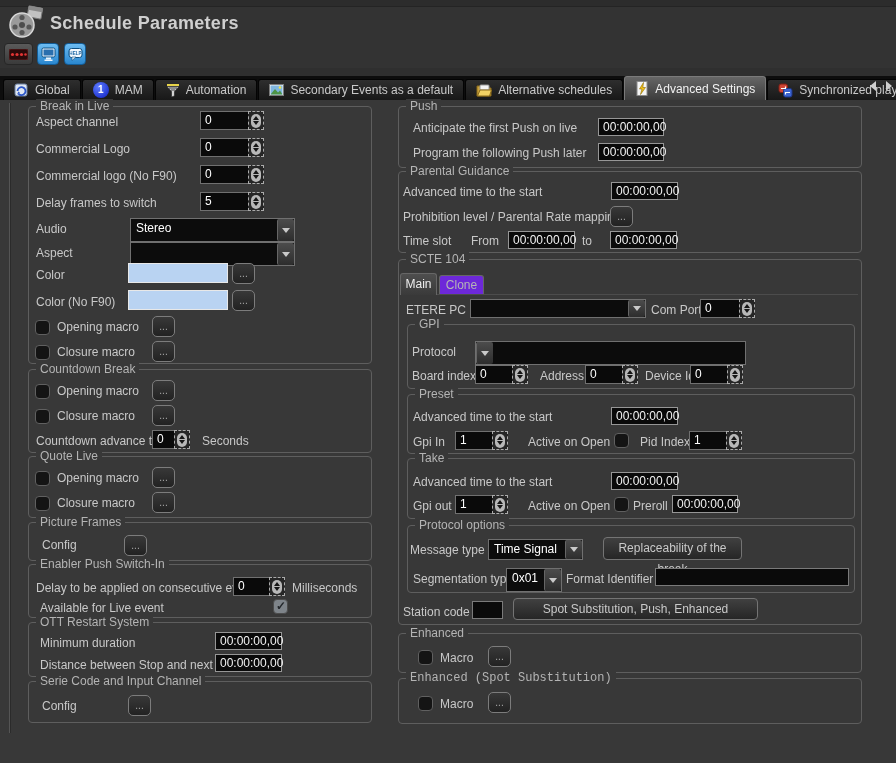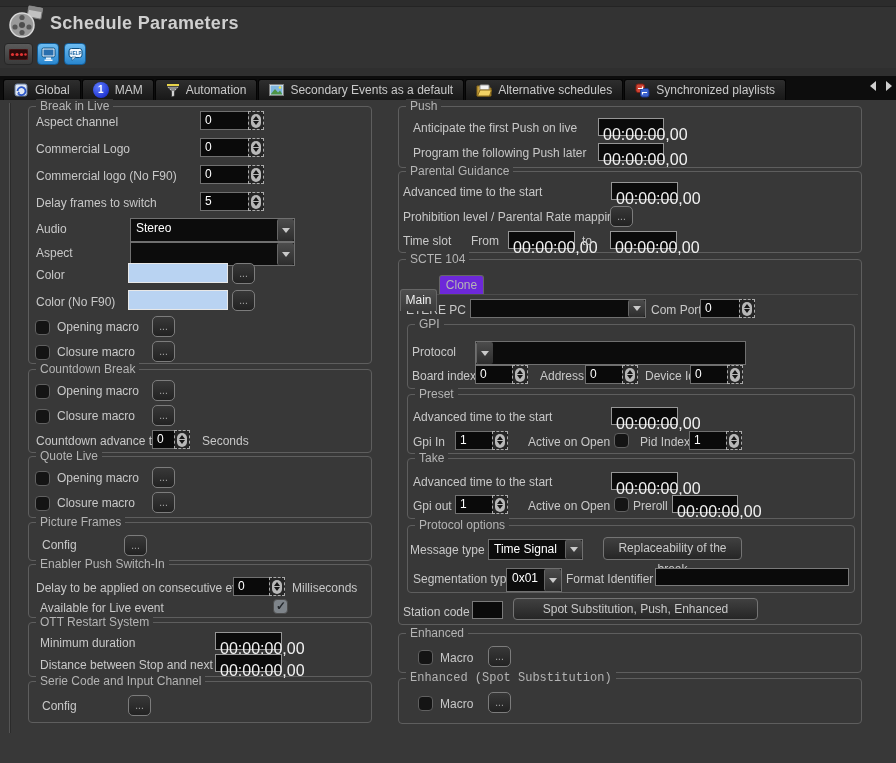--- a/index.html
+++ b/index.html
@@ -28,21 +28,21 @@
            color:#fff; font-size:10px; font-weight:bold; text-align:center; line-height:16px;}
   .tabarrows { position:absolute; right:4px; top:81px; display:flex; gap:10px;}
   .arr { width:0; height:0; border-top:5px solid transparent; border-bottom:5px solid transparent; cursor:default;}
   .arr.l { border-right:6px solid #cfcfcf;} .arr.r { border-left:6px solid #cfcfcf;}
   
   .vline { position:absolute; left:9px; top:103px; width:1px; height:630px; background:#555; box-shadow:1px 0 0 #2b2b2b;}
   .group { position:absolute; border:1px solid #5e5e5e; border-radius:4px;}
   .gtitle { position:absolute; font-size:12px; color:#b4b4b4; background:#383838; padding:0 4px; white-space:nowrap; z-index:2;}
   .lbl { position:absolute; font-size:12px; color:#c8c8c8; white-space:nowrap; z-index:1;}
   .tinput { position:absolute; background:#0a0a0a; border:1px solid #969696; color:#f2f2f2;
-            font-size:16px; height:18px; line-height:16px; padding:8px 4px; z-index:1;}
+            font-size:12px; height:18px; line-height:16px; padding:0 4px; z-index:1;}
   .spin { position:absolute; display:flex; height:19px; z-index:1;}
   .spin .v { background:#0a0a0a; border:1px solid #707070; border-right:none; color:#fff; font-size:12px;
              line-height:17px; padding:0 4px; flex:1;}
   .spin .b { width:16px; background:#262626; border:1px dashed #ababab; display:flex; align-items:center; justify-content:center;}
   .pill { width:10px; height:14px; background:#b8b8b8; border-radius:5px; display:flex; flex-direction:column;
           align-items:center; justify-content:center; gap:1px;}
   .tu { width:0;height:0;border-left:3px solid transparent;border-right:3px solid transparent;border-bottom:4px solid #161616;}
   .td { width:0;height:0;border-left:3px solid transparent;border-right:3px solid transparent;border-top:4px solid #161616;}
   .dd { position:absolute; display:flex; background:#0c0c0c; border:1px solid #707070; height:24px; z-index:1;}
   .dd .v { flex:1; color:#fff; font-size:12px; line-height:18px; padding:0 5px; overflow:hidden;}
@@ -147,20 +147,27 @@
       <span>Secondary Events as a default</span>
     </div>
     <div class="tab">
       <svg width="16" height="14" viewBox="0 0 16 14">
         <path d="M1 3 L6 3 L7.5 5 L15 5 L15 13 L1 13 Z" fill="#caa23c" stroke="#8a6a1a"></path>
         <rect x="4" y="2" width="9" height="5" rx="0.8" fill="#f4f4f4" stroke="#999"></rect>
         <path d="M1.5 13 L4 7 L15.5 7 L13.5 13 Z" fill="#f2d264" stroke="#8a6a1a"></path>
       </svg>
       <span>Alternative schedules</span>
     </div>
+    <div class="tab sel">
+      <svg width="14" height="15" viewBox="0 0 14 15">
+        <rect x="2" y="0.5" width="10" height="14" fill="#f5f5f5" stroke="#8a8a8a"></rect>
+        <polygon points="8.5,1.5 4.5,8 7,8 5.5,13.5 10.5,6.5 7.8,6.5" fill="#f2c018" stroke="#8a6a00" stroke-width="0.6"></polygon>
+      </svg>
+      <span>Advanced Settings</span>
+    </div>
     <div class="tab">
       <svg width="15" height="15" viewBox="0 0 15 15">
         <rect x="1" y="1" width="8.5" height="8.5" rx="2" fill="#cf4434" stroke="#7e1f14"></rect>
         <rect x="5.5" y="5.5" width="8.5" height="8.5" rx="2" fill="#3c63cf" stroke="#1d3585"></rect>
         <path d="M3 5.5 L7.5 5.5 L7.5 3.5" fill="none" stroke="#fff" stroke-width="1.2"></path>
         <path d="M12 9.5 L7.5 9.5 L7.5 11.5" fill="none" stroke="#fff" stroke-width="1.2"></path>
       </svg>
       <span>Synchronized playlists</span>
     </div>
 
@@ -314,21 +321,21 @@
   <div class="dots" style="left:610px; top:206px;">...</div>
   <div class="lbl" style="left:403px; top:234px;">Time slot</div>
   <div class="lbl" style="left:471px; top:234px;">From</div>
   <div class="tinput" style="left:508px; top:231px; width:67px;">00:00:00,00</div>
   <div class="lbl" style="left:582px; top:234px;">to</div>
   <div class="tinput" style="left:610px; top:231px; width:67px;">00:00:00,00</div>
 
   <div class="group" style="left:398px; top:259px; width:464px; height:366px;"></div>
   <div class="gtitle" style="left:406px; top:252px;">SCTE 104</div>
   <div class="hline" style="left:400px; top:294px; width:458px;"></div>
-  <div class="stab sel" style="left:400px; top:273px; width:37px; height:22px; line-height:21px;margin-top:16px;">Main</div>
+  <div class="stab sel" style="left:400px; top:273px; width:37px; height:22px; line-height:21px;">Main</div>
   <div class="stab unsel" style="left:439px; top:275px; width:45px; height:19px; line-height:18px;">Clone</div>
 
   <div class="lbl" style="left:406px; top:303px;">ETERE PC</div>
   <div class="dd" style="left:470px; top:299px; width:176px; height:19px;">
     <div class="v"></div>
     <div class="a"></div>
   </div>
   <div class="lbl" style="left:651px; top:303px;">Com Port</div>
   <div class="spin" style="left:700px; top:299px; width:55px;">
     <div class="v">0</div>

